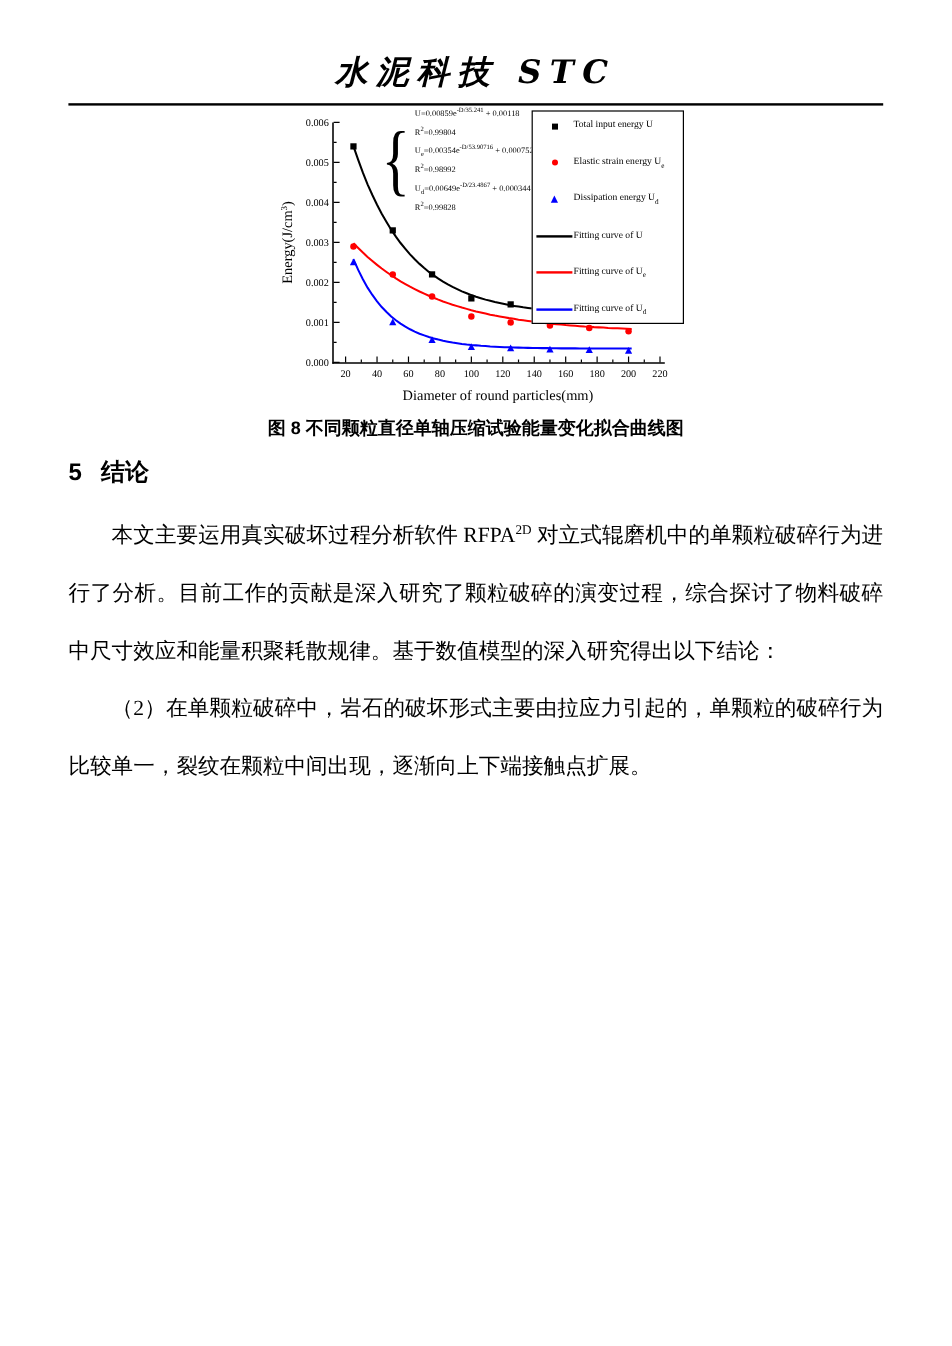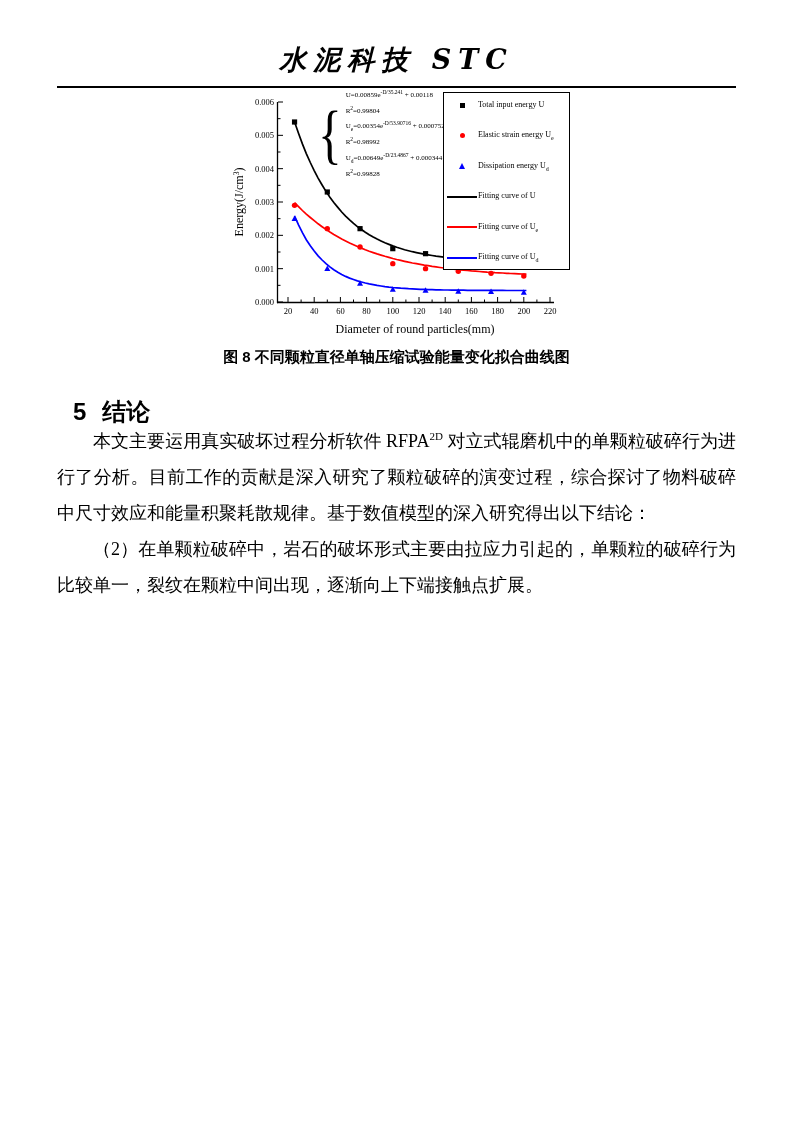--- a/index.html
+++ b/index.html
@@ -31,26 +31,26 @@
   .legend-label sub{font-size:6px;}
   .mk-square{width:5px;height:5px;background:#000;}
   .mk-circle{width:5px;height:5px;border-radius:50%;background:#f00;}
   .mk-triangle{width:0;height:0;border-left:3.5px solid transparent;border-right:3.5px solid transparent;border-bottom:6px solid #00f;}
   .mk-line{width:30px;height:2px;}
   .ln-black{background:#000;} .ln-red{background:#f00;} .ln-blue{background:#00f;}
 
   .caption{position:absolute;top:348px;left:0;right:0;text-align:center;
         font-size:15px;font-weight:bold;font-family:"Liberation Sans","DejaVu Sans",sans-serif;}
 
-  .section-heading{position:absolute;top:380px;left:57px;font-size:24px;font-weight:bold;
-        font-family:"Liberation Sans","DejaVu Sans",sans-serif;margin:16px;}
+  .section-heading{position:absolute;top:380px;left:57px;font-size:20px;font-weight:bold;
+        font-family:"Liberation Sans","DejaVu Sans",sans-serif;margin:0;}
   .section-heading .sec-num{margin-right:16px;}
 
   .bodytext{position:absolute;top:418px;left:57px;width:679px;
-        font-size:18px;line-height:36px;text-align:justify;font-family:Liberation Serif, serif;}
+        font-size:18px;line-height:48px;text-align:justify;font-family:Liberation Serif, serif;}
   .bodytext p{margin:0;text-indent:2em;}
   .bodytext sup{font-size:11px;}
 
   .footer-rule{position:absolute;top:1055px;left:57px;width:679px;height:3px;background:#000;border-radius:2px;}
   .footer-page{position:absolute;top:1061px;left:0;right:0;text-align:center;font-size:13px;}
   .footer-issue{position:absolute;top:1061px;right:57px;font-size:11px;}
 </style>
 </head>
 <body>
 

